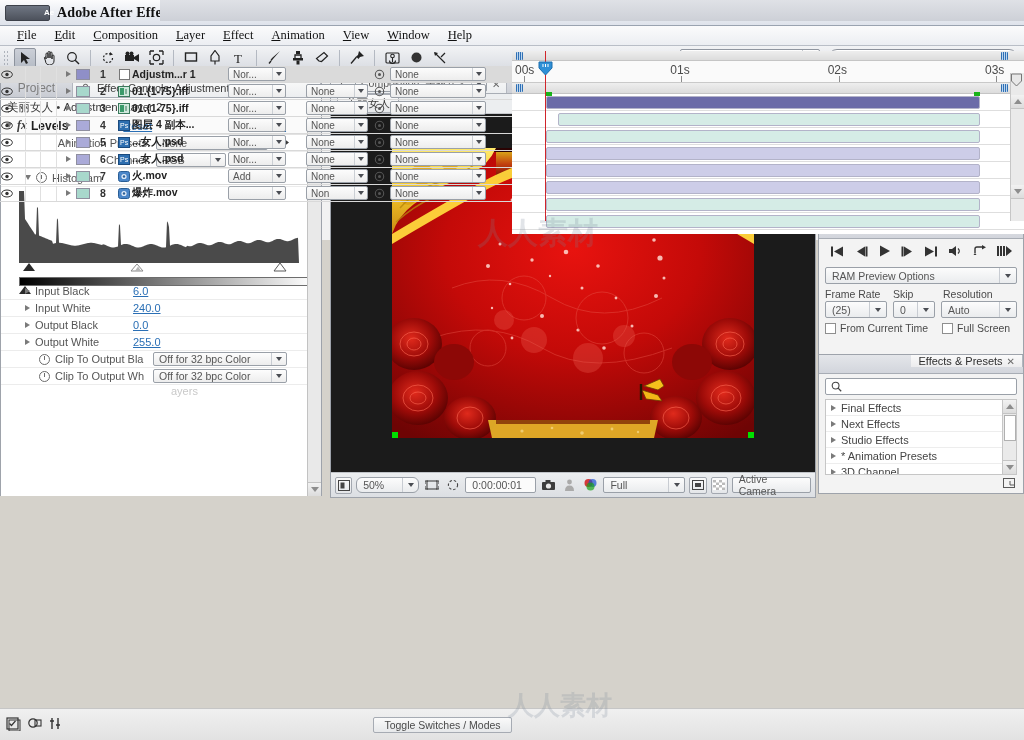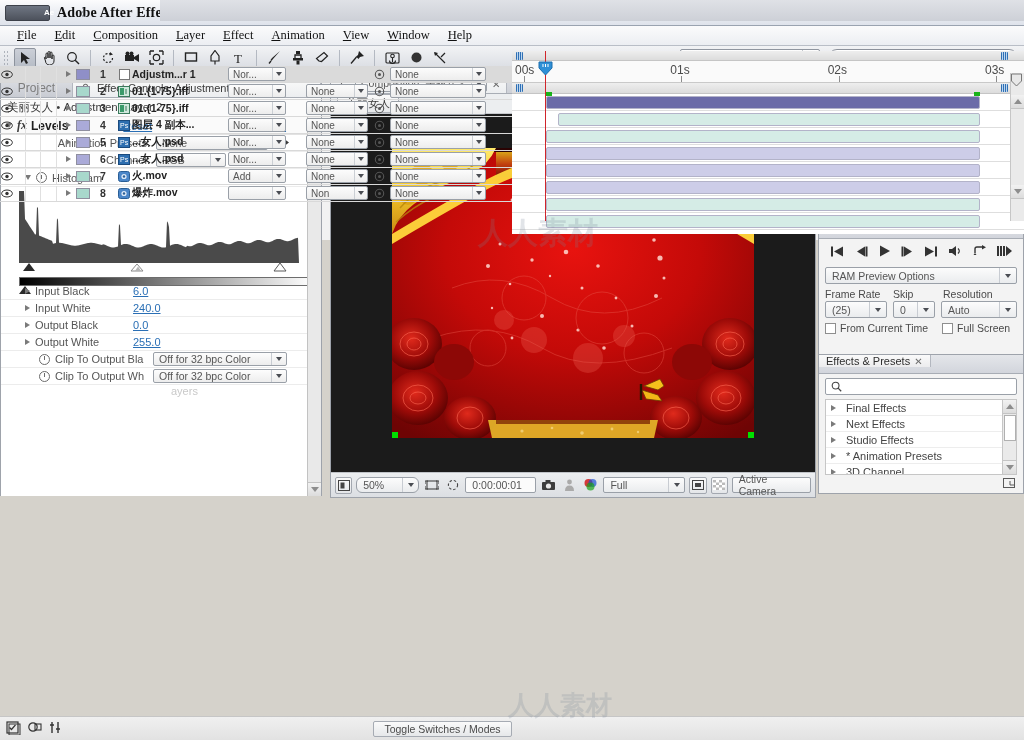--- a/index.html
+++ b/index.html
@@ -91,21 +91,21 @@
     width:190px; height:18px; margin:0 6px 0 8px;
     border:1px solid #8c919b; border-radius:9px;
     background:#fff; display:flex; align-items:center; padding-left:6px; gap:5px;
     font-size:11px; color:#3a3a3a;
   }
 
   
   .panel { position:absolute; background:#f3f3f3; border:1px solid #9ea3ab; }
   .panel-tabs {
     height:19px; background:linear-gradient(#e4e6ea,#d2d5dc);
-    display:flex; align-items:flex-start; border-bottom:1px solid #a8adb5;
+    display:flex; align-items:flex-end; border-bottom:1px solid #a8adb5;flex-direction:column;
   }
   .ptab {
     display:flex; align-items:center; gap:4px; padding:0 7px;
     font-size:11px; color:#4d4d4d; border-right:1px solid #b3b7bf;
     background:linear-gradient(#dfe1e6,#cdd0d7);
   }
   .ptab.active { background:linear-gradient(#fafafa,#ececee); color:#2e2e2e; }
   .ptab .closex { font-size:10px; color:#6b6b6b; }
   .ptab-filler { flex:1; background:linear-gradient(#dfe1e6,#cdd0d7); position:relative; }
   .pmenu-lines { display:flex; flex-direction:column; }
@@ -236,21 +236,21 @@
   .prev-dd .arrowbox{margin-left:auto;width:17px;border-left:1px solid #c8ccd2;height:15px;display:flex;align-items:center;justify-content:center;}
   .prev-lbl { font-size:10.5px; color:#4a4a4a; }
   .chk { width:11px;height:11px;border:1px solid #8e8e8e;background:#fff;display:inline-block;}
 
   #effectsPanel { left:818px; top:354px; width:206px; height:140px; background:#f3f3f3; }
   .ep-search {
     margin:4px 6px; height:17px; border:1px solid #9aa0a8; border-radius:2px;
     background:#fff; display:flex;align-items:center; gap:5px; padding-left:5px;
   }
   .ep-list { margin:0 6px; background:#fff; border:1px solid #c6c6c6; height:76px; position:relative; overflow:hidden;}
-  .ep-item { height:16px; display:flex; align-items:center; gap:5px; padding-left:5px;
+  .ep-item { height:16px; display:flex; align-items:center; padding-left:5px;
     font-size:11px; color:#444; border-bottom:1px solid #ededed;}
   .ep-scroll { position:absolute; right:0; top:0; width:14px; height:100%; background:#eaeaea; border-left:1px solid #c6c6c6;}
   .ep-thumb { position:absolute; left:1px; top:15px; width:12px; height:26px; background:#fff; border:1px solid #b0b0b0;}
 
   
   #timeline { left:0; top:500px; width:1024px; height:240px; background:#f2f2f2; border:none;}
   .tl-tabs { height:21px; background:linear-gradient(#dfe1e6,#cbced5); display:flex; align-items:stretch;}
   .tl-tab-inactive {
     display:flex;align-items:center;gap:5px;padding:0 8px;font-size:11px;color:#555;
     background:linear-gradient(#d9dbe1,#c3c6cd); border-right:1px solid #b3b7bf;
@@ -285,21 +285,21 @@
   .ruler { height:22px; position:relative; background:#fafafa; border-bottom:1px solid #c9c9c9;}
   .ruler-lbl { position:absolute; top:2px; font-size:12px; color:#4a4a4a;}
   .ruler-tick { position:absolute; bottom:0; width:1px; height:6px; background:#8b8b8b;}
   .navbar-top { height:10px; background:linear-gradient(#eeeeee,#dcdcdc); border-bottom:1px solid #c5c5c5; position:relative;}
   .navbar-bot { height:11px; background:linear-gradient(#eeeeee,#dcdcdc); border-bottom:1px solid #c5c5c5; position:relative;}
   .nav-grip { position:absolute; top:1px; width:7px; height:8px; background:#3f7fc4; border-radius:1px;
     background-image:repeating-linear-gradient(90deg,#2f6fb4 0 1px,#bcd6ef 1px 2px);}
   .cti { position:absolute; top:0; width:1px; background:#d0252b; z-index:30;}
   .cti-head { position:absolute; top:11px; left:-7px; width:15px; height:15px; z-index:31;}
   .bar { position:absolute; height:13px; border-radius:2px; }
-  .status-bar { position:absolute; left:0; bottom:0; width:1024px; height:24px;
+  .status-bar { position:absolute; left:0; bottom:0; width:1024px; height:32px;
     background:linear-gradient(#f0f0f0,#e2e2e2); border-top:1px solid #c6c6c6; display:flex; align-items:center; gap:7px; padding-left:6px;}
   .toggle-switches { margin-left:auto; margin-right:auto; border:1px solid #a6abb3; border-radius:2px;
     background:linear-gradient(#fafafa,#e6e8ea); font-size:10.5px; color:#4a4a4a; padding:1px 10px;}
   .watermark { position:absolute; font-family:"Liberation Sans",sans-serif; font-weight:bold;
     color:rgba(120,130,150,.22); pointer-events:none; }
 </style>
 </head>
 <body>
 
 <div class="app">

